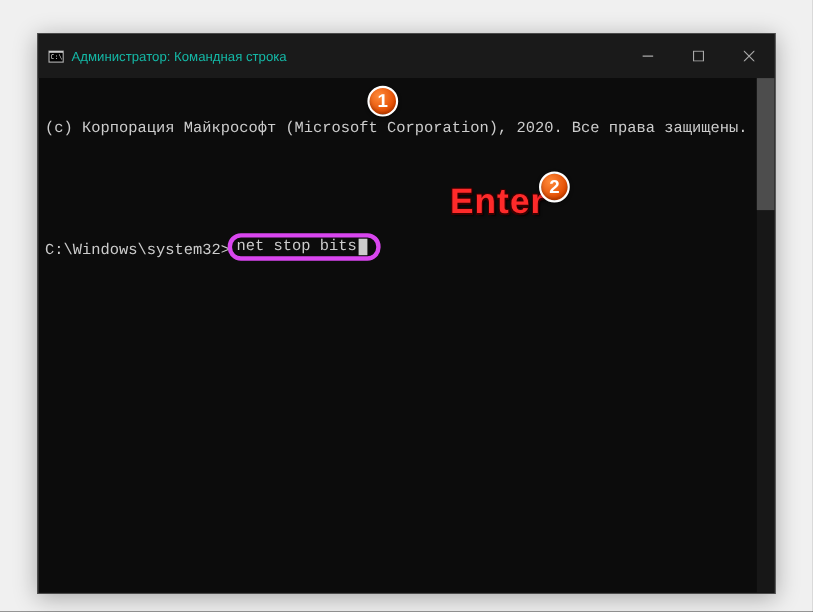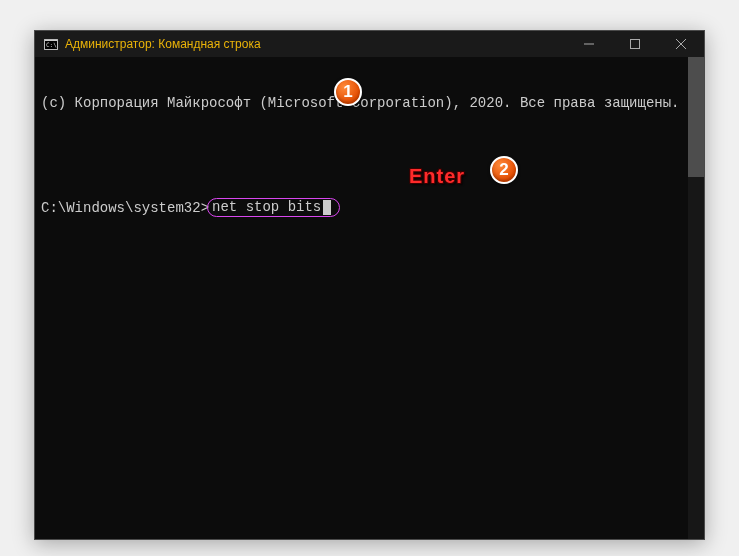--- a/index.html
+++ b/index.html
@@ -17,25 +17,25 @@
       top: 30px;
       width: 671px;
       height: 510px;
       background: #0c0c0c;
       border: 1px solid #4a4a4a;
       display: flex;
       flex-direction: column;
       box-shadow: 0 4px 20px rgba(0,0,0,0.3);
     }
     .titlebar {
-      height: 26px;
+      height: 40px;
       background: #1a1a1a;
       display: flex;
       align-items: center;
-      color: #eab308;
+      color: #14b8a6;
       font-family: "Segoe UI", sans-serif;
       font-size: 12px;
       user-select: none;
       text-align: center;
     }
     .titlebar-icon {
       width: 16px;
       height: 16px;
       margin: 0 6px 0 8px;
       display: flex;
@@ -79,21 +79,21 @@
       top: 0;
       width: 16px;
       height: 120px;
       background: #4d4d4d;
     }
     .term-line { display: block; }
     .prompt-line { display: flex; align-items: flex-end; margin-top: 1px; }
     .prompt-prefix { }
     .highlight-cmd {
       display: inline-block;
-      border: 1px solid #d946ef;
+      border: 4px solid #d946ef;
       border-radius: 12px;
       padding: 1px 8px 1px 4px;
       margin-left: -2px;
       line-height: 15px;
     }
     .cursor {
       display: inline-block;
       width: 8px;
       height: 15px;
       background: #ccc;
@@ -118,21 +118,21 @@
       z-index: 10;
     }
     .badge-1 { left: 334px; top: 78px; }
     .badge-2 { left: 490px; top: 156px; }
     .enter-label {
       position: absolute;
       left: 409px;
       top: 165px;
       font-family: Arial, sans-serif;
       font-weight: bold;
-      font-size: 20px;
+      font-size: 32px;
       color: #ff2a2a;
       letter-spacing: 1px;
       text-shadow:
         -1px -1px 0 #3a0000,
          1px -1px 0 #3a0000,
         -1px  1px 0 #3a0000,
          1px  1px 0 #3a0000,
          2px  2px 2px rgba(0,0,0,0.8);
       z-index: 9;
     }

